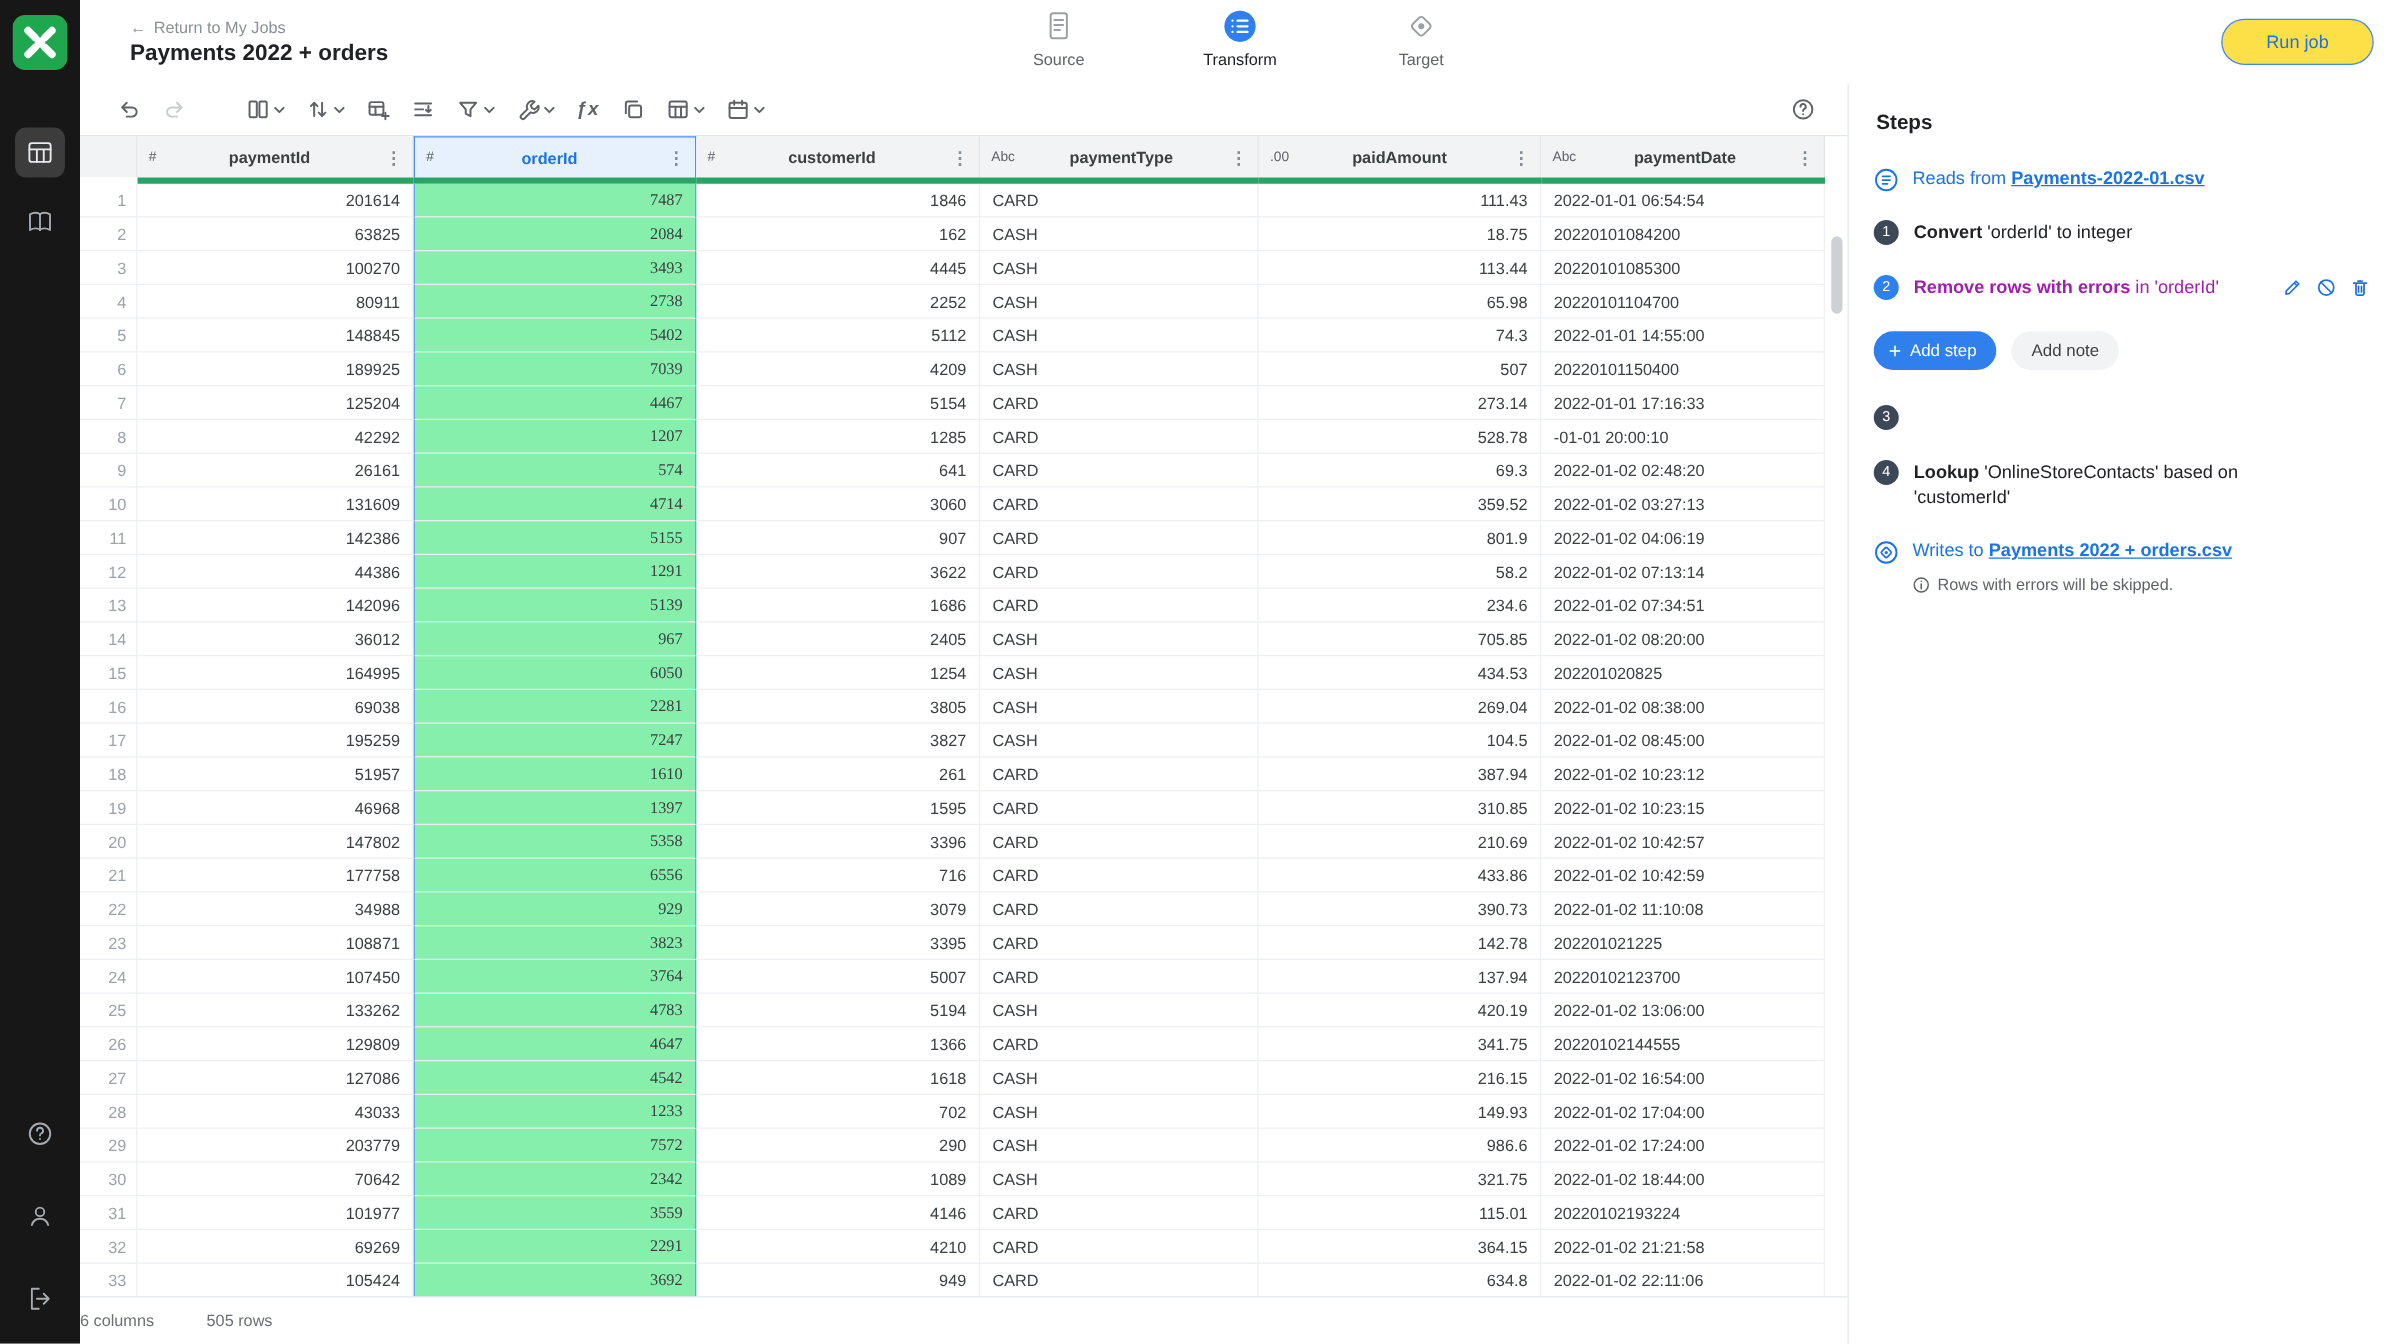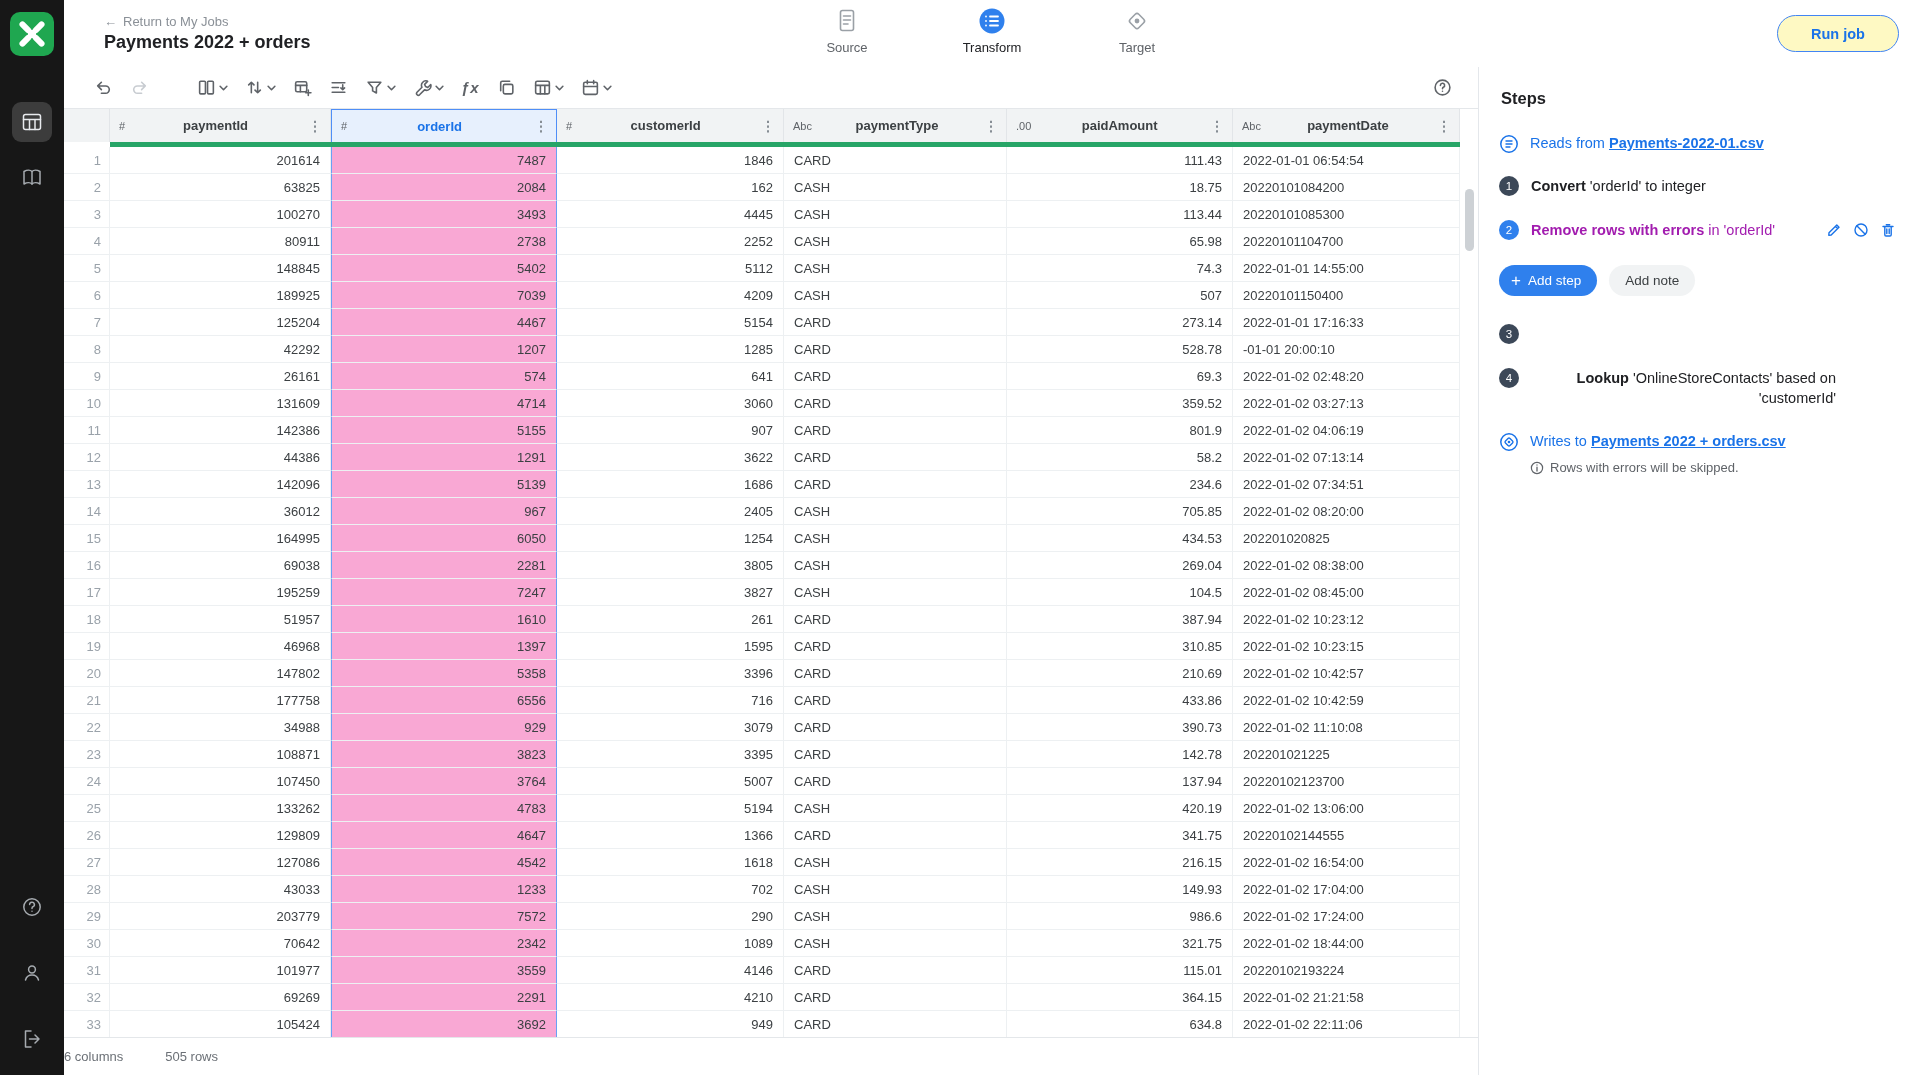--- a/index.html
+++ b/index.html
@@ -21,21 +21,21 @@
   .main { flex:1; display:flex; flex-direction:column; min-width:0; }
   .topbar { height:67px; position:relative; display:flex; align-items:center; padding:0 21px 0 40px; }
   .tb-left { display:flex; flex-direction:column; gap:3px; }
   .back { font-size:13px; color:#8a9097; display:flex; align-items:center; gap:6px; cursor:pointer; }
   .title { font-size:18px; font-weight:700; color:#202124; }
   .pipeline { position:absolute; left:723px; top:7px; display:flex; gap:25px; }
   .pstep { width:120px; display:flex; flex-direction:column; align-items:center; gap:5px; cursor:pointer; }
   .plabel { font-size:13px; color:#5f6368; }
   .pstep.active .plabel { color:#202124; }
   .run-btn { margin-left:auto; width:122px; height:37px; border:1.5px solid #4285f4; border-radius:19px;
-    background:#fef9c3; color:#1a73e8; font-size:14.5px; font-weight:700; font-family:inherit; cursor:pointer; }
+    background:#fde047; color:#1a73e8; font-size:14.5px; font-weight:400; font-family:inherit; cursor:pointer; }
 
   .content { flex:1; display:flex; min-height:0; }
   .workspace { width:1414px; flex-shrink:0; display:flex; flex-direction:column; position:relative; }
 
   
   .toolbar { height:41px; display:flex; align-items:center; padding-left:30px; gap:17px; }
   .tbtn { display:flex; align-items:center; gap:3px; cursor:pointer; }
   .ic { width:19px; height:19px; stroke:#5f6368; fill:none; stroke-width:1.5; stroke-linecap:round; stroke-linejoin:round; }
   .ic.dis { stroke:#c8ccd1; }
   .chev { width:9px; height:6px; stroke:#5f6368; fill:none; stroke-width:1.4; stroke-linecap:round; stroke-linejoin:round; }
@@ -56,40 +56,40 @@
   .qbar { display:flex; }
   .qcell { height:5px; background:#27a567; }
   .qcell.idx { background:#fff; }
   .rows { flex:1; overflow:hidden; }
   .trow { display:flex; }
   .cell { height:27px; font-size:13px; display:flex; align-items:center;
     border-right:1px solid #edf0f2; border-bottom:1px solid #edf0f2; color:#3c4043; }
   .cell.ar { justify-content:flex-end; padding-right:10px; }
   .cell.al { justify-content:flex-start; padding-left:10px; }
   .cell.idx { justify-content:flex-end; padding-right:8px; color:#9aa2aa; }
-  .cell.sel { background:#f9a8d4; border-left:1.5px solid #69a1f4; border-right:1.5px solid #69a1f4; }
+  .cell.sel { background:#86efac; border-left:1.5px solid #69a1f4; border-right:1.5px solid #69a1f4;font-family:Liberation Serif, serif; }
   .cell.sel-last { border-bottom:1.5px solid #4f8ef7; }
   .cidx { width:46px; } .col1 { width:221px; } .col2 { width:226px; } .col3 { width:227px; }
   .col4 { width:223px; } .col5 { width:226px; } .col6 { width:227px; }
   .vscroll { position:absolute; right:4px; top:122px; width:9px; height:62px; background:#cdd1d5; border-radius:5px; }
 
   .statusbar { height:38px; border-top:1px solid #e4e7ea; display:flex; align-items:center; gap:42px;
     font-size:13px; color:#6b7076; }
 
   
   .steps-panel { flex:1; border-left:1px solid #e4e7eb; padding:20px 24px 0 20px; background:#fff; }
   .panel-title { font-size:16.5px; font-weight:700; color:#202124; margin:2px 0 26px 2px; }
   .io-row { display:flex; align-items:flex-start; gap:11px; margin-bottom:22px; cursor:pointer; }
   .io-text { font-size:14.5px; color:#1a73e8; line-height:1.35; }
   .io-text b { text-decoration:underline; }
   .step-row { display:flex; align-items:flex-start; gap:12px; margin-bottom:24px; cursor:pointer; }
   .step-num { width:20px; height:20px; border-radius:50%; background:#3c4858; color:#fff; font-size:11.5px;
     display:flex; align-items:center; justify-content:center; flex-shrink:0; }
   .step-row.selected .step-num { background:#2f80ed; }
-  .step-text { font-size:14.5px; color:#202124; line-height:1.4; max-width:305px;text-align:right; }
+  .step-text { font-size:14.5px; color:#202124; line-height:1.4; max-width:305px; }
   .step-row.selected .step-text { color:#a21caf; }
   .step-actions { margin-left:auto; display:flex; gap:11px; padding-top:2px; }
   .aic { width:16px; height:16px; stroke:#1a73e8; fill:none; stroke-width:1.4; stroke-linecap:round; stroke-linejoin:round; cursor:pointer; }
   .btns { display:flex; gap:12px; margin:0 0 28px 0; }
   .add-step { height:31px; padding:0 16px 0 12px; border:none; border-radius:17px; background:#2f80ed; color:#fff;
     font-size:13.5px; font-weight:500; font-family:inherit; display:flex; align-items:center; gap:7px; cursor:pointer; }
   .add-step .plus { font-size:17px; font-weight:400; line-height:1; }
   .add-note { height:31px; padding:0 16px; border:none; border-radius:17px; background:#f1f3f4; color:#3c4043;
     font-size:13.5px; font-weight:500; font-family:inherit; cursor:pointer; }
   .write-note { margin:-14px 0 0 31px; font-size:13px; color:#5f6368; display:flex; align-items:center; gap:6px; }

